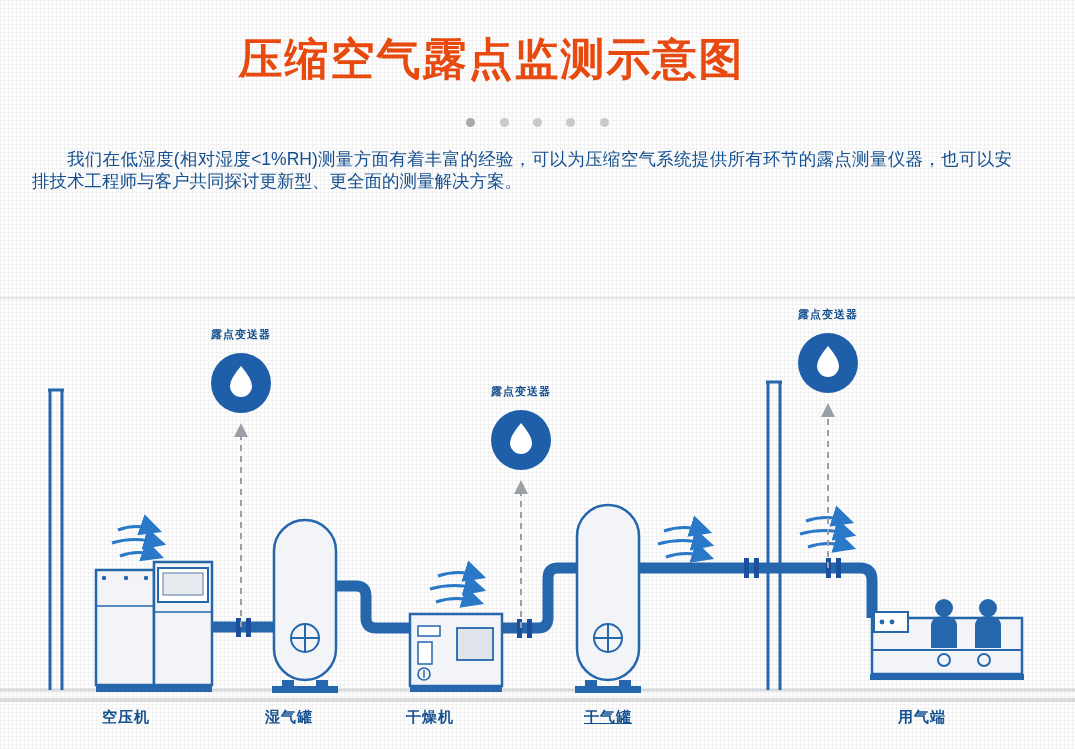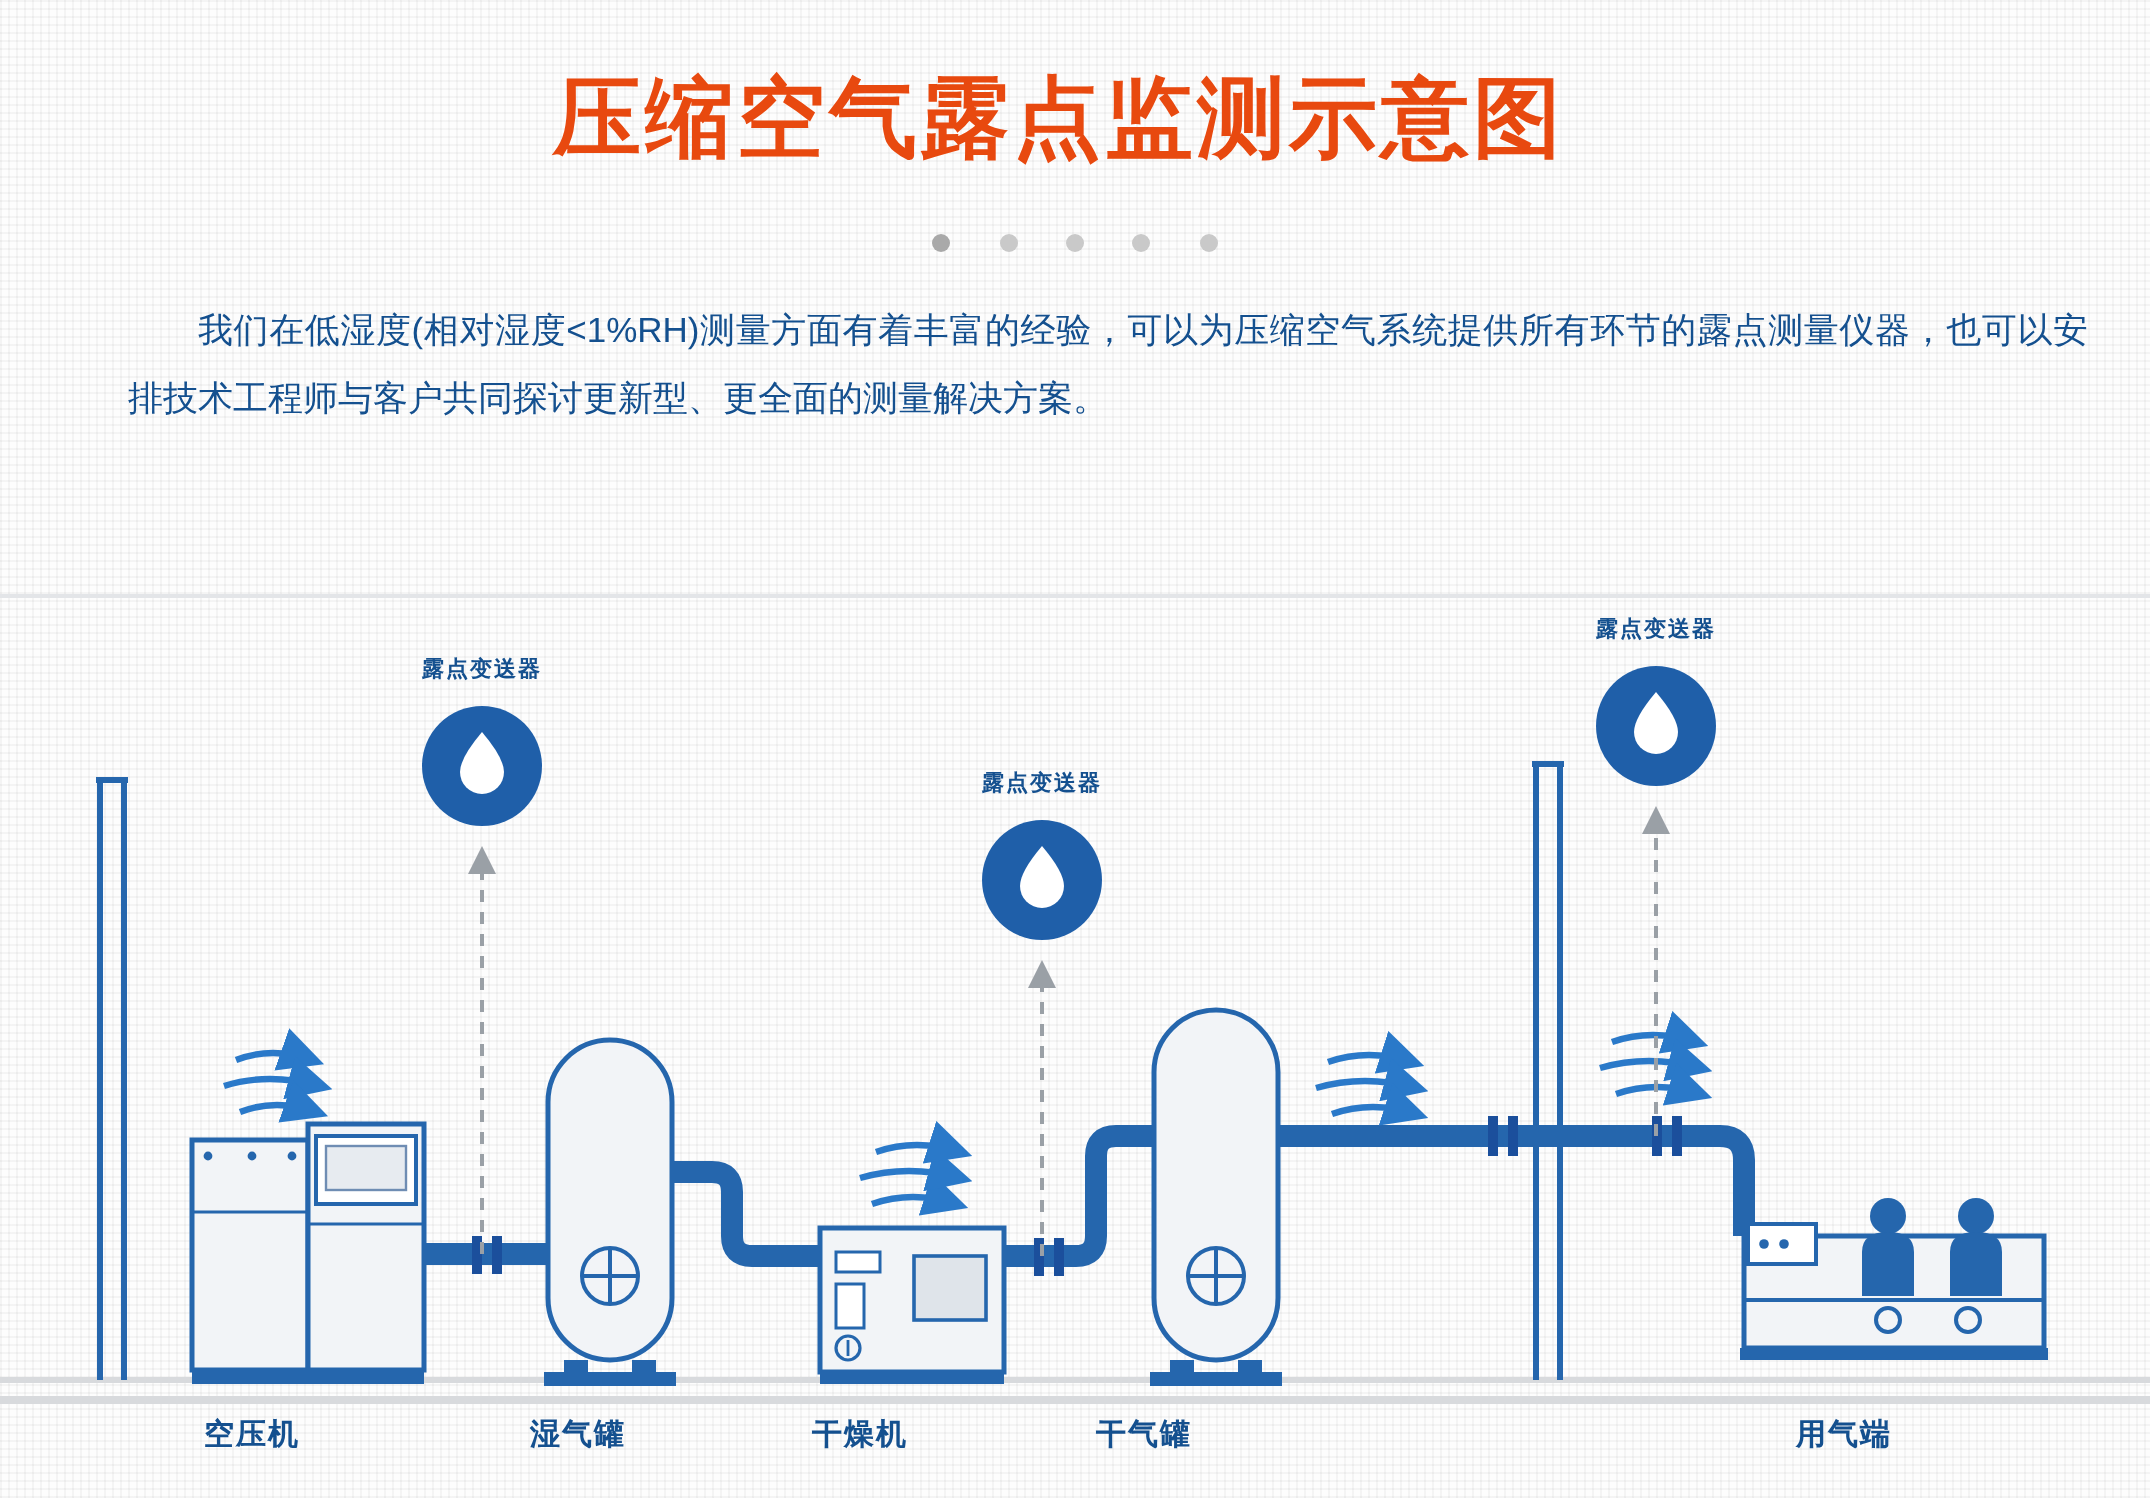--- a/index.html
+++ b/index.html
@@ -17,34 +17,33 @@
       repeating-linear-gradient(0deg, rgba(0,0,0,0.035) 0px, rgba(0,0,0,0.035) 1px, transparent 1px, transparent 4px),
       repeating-linear-gradient(90deg, rgba(0,0,0,0.035) 0px, rgba(0,0,0,0.035) 1px, transparent 1px, transparent 4px);
     z-index:0;
   }
   .layer{position:absolute;left:0;top:0;width:1075px;height:749px;z-index:2;}
 
   .title{
     position:absolute;top:30px;left:0;width:983px;text-align:center;
     font-size:44px;font-weight:bold;color:#e8490f;letter-spacing:2px;
     z-index:3;
-    padding-left:38px;
   }
   .dots{
     position:absolute;top:113px;left:0;width:1075px;text-align:center;z-index:3;
   }
   .dots span{
     display:inline-block;width:9px;height:9px;border-radius:50%;
     background:#c9c9c9;margin:0 10px;vertical-align:middle;
   }
   .dots span.lead{background:#a9a9a9;}
 
   .paragraphs{
-    position:absolute;top:148px;left:64px;width:980px;z-index:3;
-    color:#14508f;font-size:17.5px;line-height:34px;text-align:justify;
+    position:absolute;top:148px;left:32px;width:980px;z-index:3;
+    color:#14508f;font-size:17.5px;line-height:22px;text-align:justify;
   }
   .paragraphs p{margin:0 0 10px 0;text-indent:2em;}
 
   .label-row{
     position:absolute;left:0;top:705px;width:1075px;height:30px;z-index:6;
   }
   .eq-label{
     position:absolute;font-size:15px;font-weight:bold;color:#14508f;
     letter-spacing:1px;
   }
@@ -221,15 +220,15 @@
 </svg>
 
 <div class="sensor-label" style="left:186px;top:327px;width:110px;">露点变送器</div>
 <div class="sensor-label" style="left:466px;top:384px;width:110px;">露点变送器</div>
 <div class="sensor-label" style="left:773px;top:307px;width:110px;">露点变送器</div>
 
 <div class="label-row">
   <div class="eq-label" style="left:102px;top:3px;width:100px;">空压机</div>
   <div class="eq-label" style="left:265px;top:3px;width:100px;">湿气罐</div>
   <div class="eq-label" style="left:406px;top:3px;width:100px;">干燥机</div>
-  <div class="eq-label" style="left:548px;top:3px;width:100px;">干气罐</div>
+  <div class="eq-label" style="left:584px;top:3px;width:100px;text-decoration:underline;">干气罐</div>
   <div class="eq-label" style="left:898px;top:3px;width:100px;">用气端</div>
 </div>
 
 </body></html>

